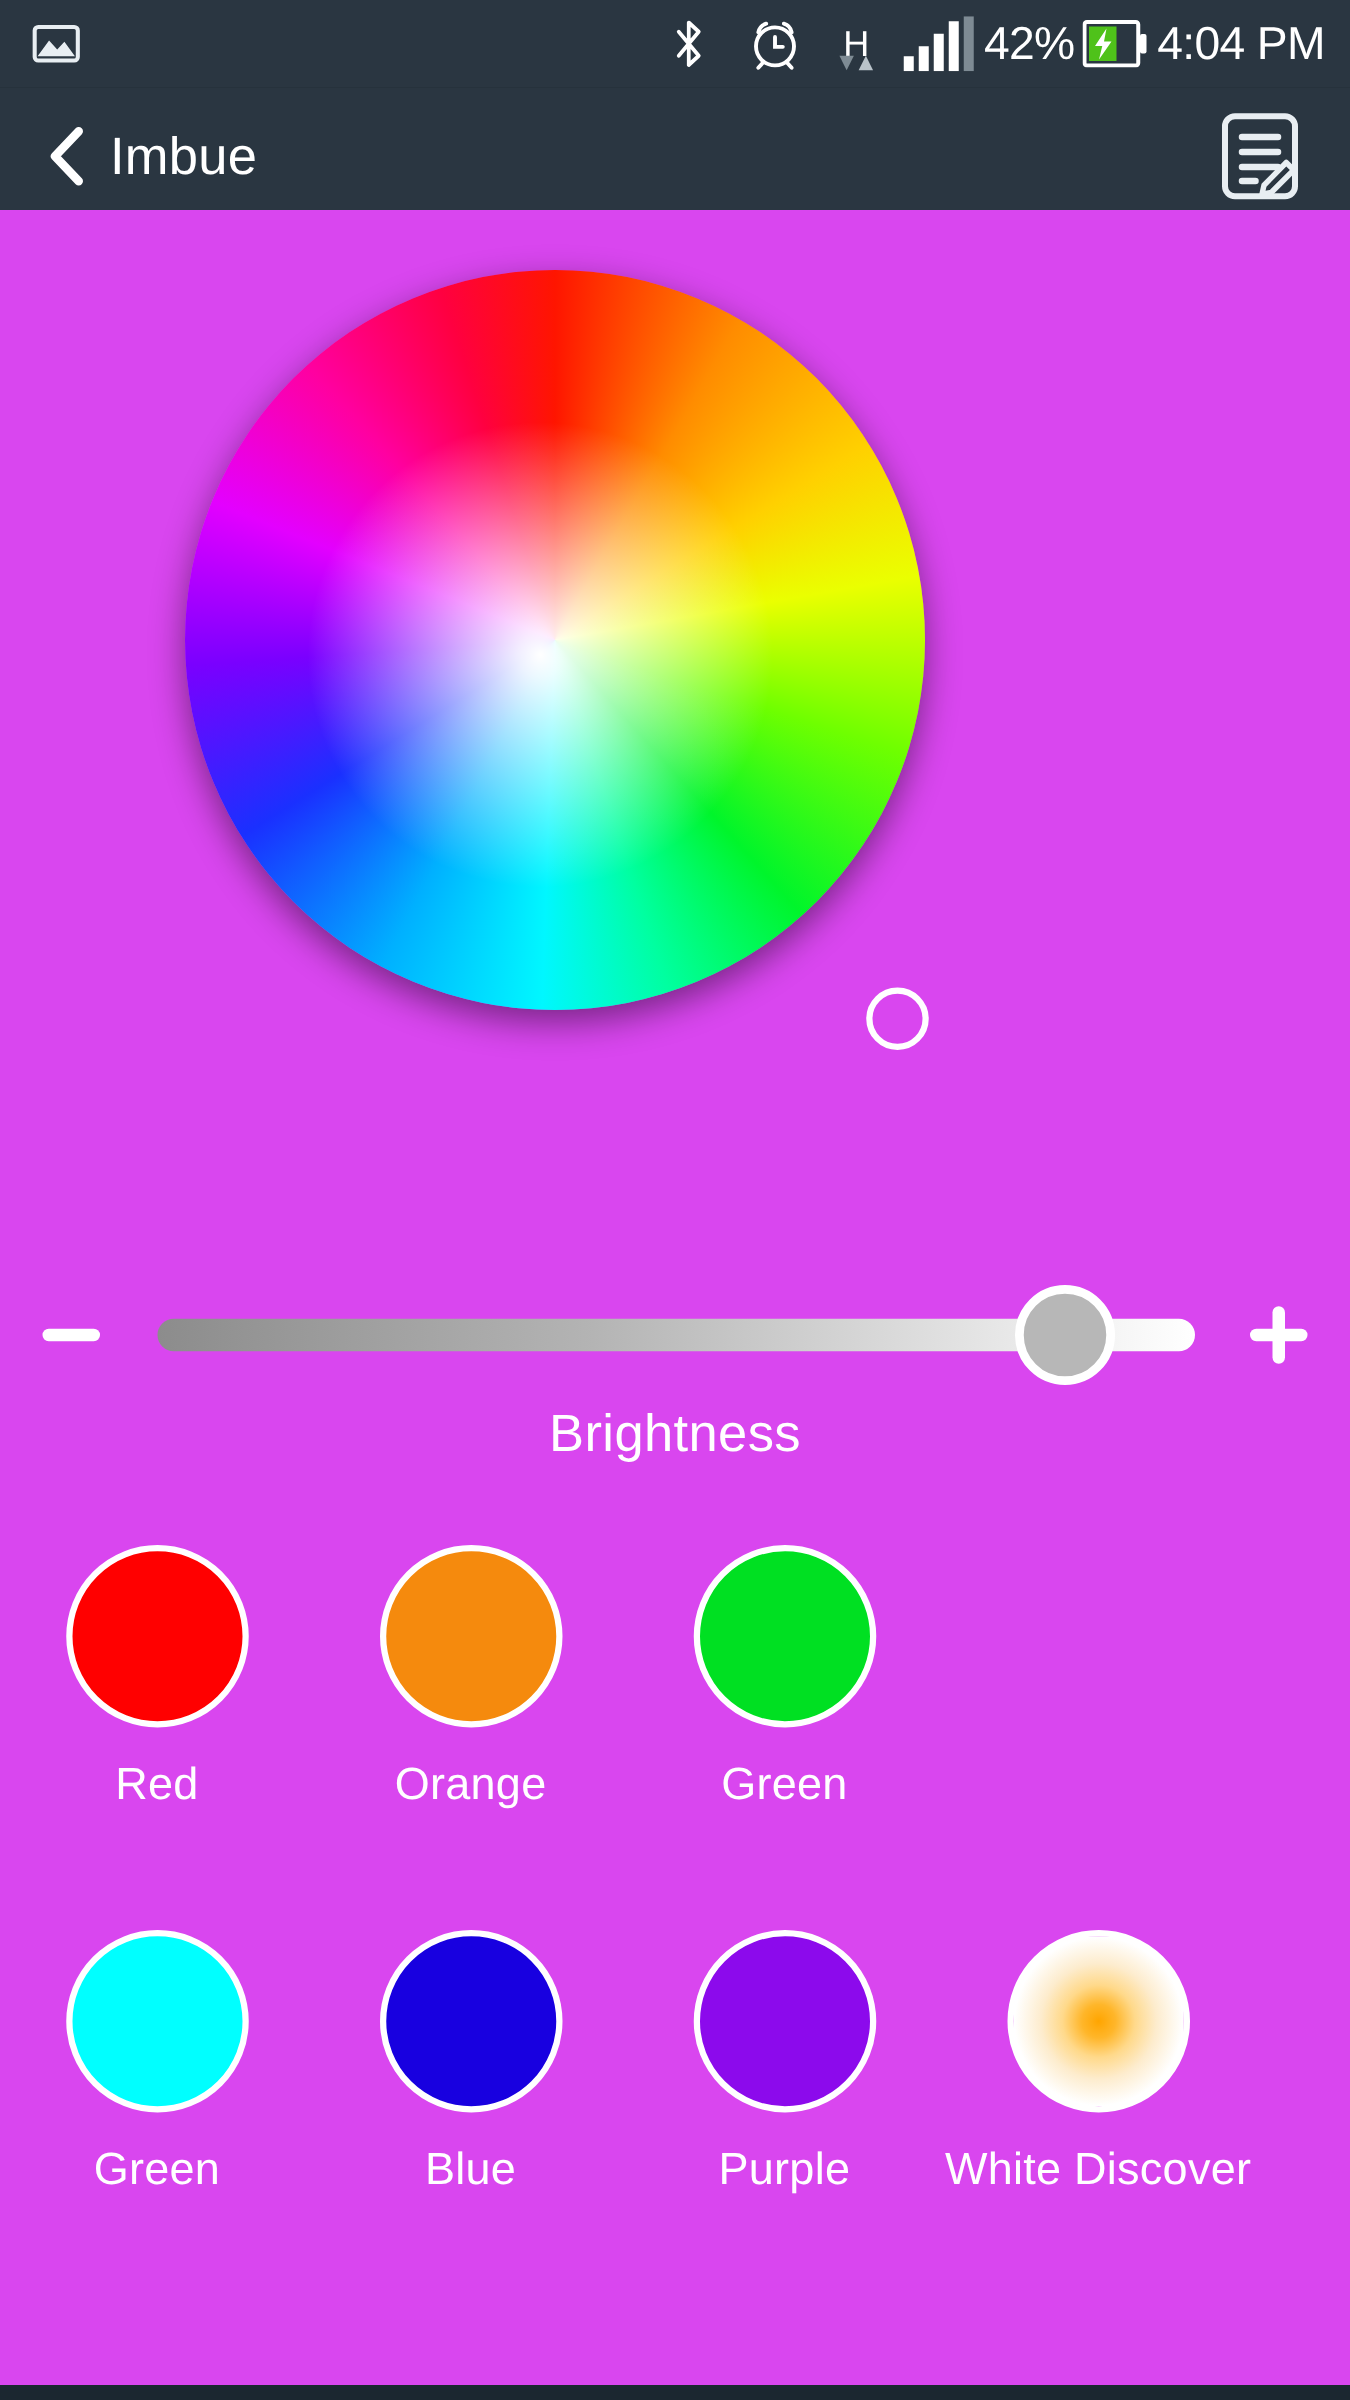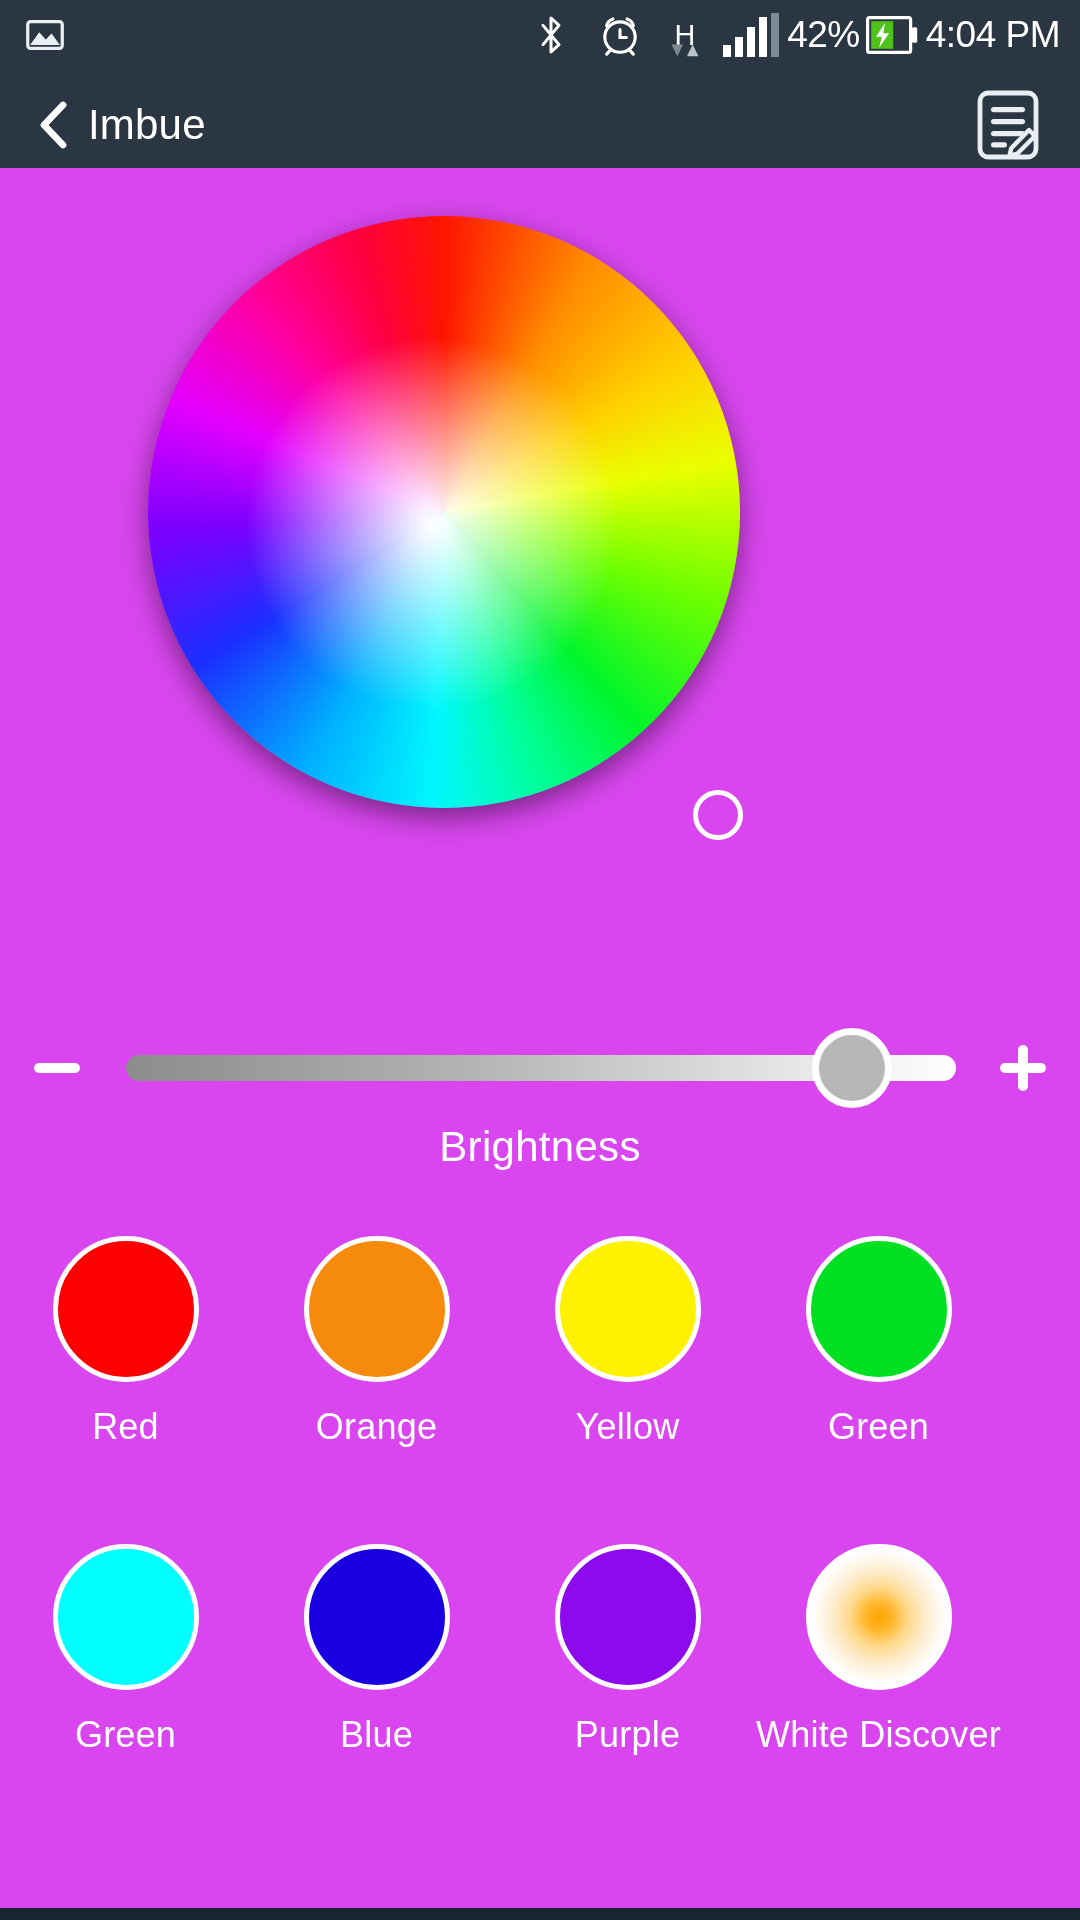--- a/index.html
+++ b/index.html
@@ -411,24 +411,20 @@
       <div class="swatch-row">
         <div class="swatch-cell">
           <div class="swatch-dot" style="background:#ff0000;"></div>
           <div class="swatch-label">Red</div>
         </div>
         <div class="swatch-cell">
           <div class="swatch-dot" style="background:#f58a0d;"></div>
           <div class="swatch-label">Orange</div>
         </div>
         <div class="swatch-cell">
-          <div class="swatch-dot" style="background:#fff200;"></div>
-          <div class="swatch-label">Yellow</div>
-        </div>
-        <div class="swatch-cell">
           <div class="swatch-dot" style="background:#00e022;"></div>
           <div class="swatch-label">Green</div>
         </div>
       </div>
 
       <div class="swatch-row" style="margin-top:96px;">
         <div class="swatch-cell">
           <div class="swatch-dot" style="background:#00ffff;"></div>
           <div class="swatch-label">Green</div>
         </div>

